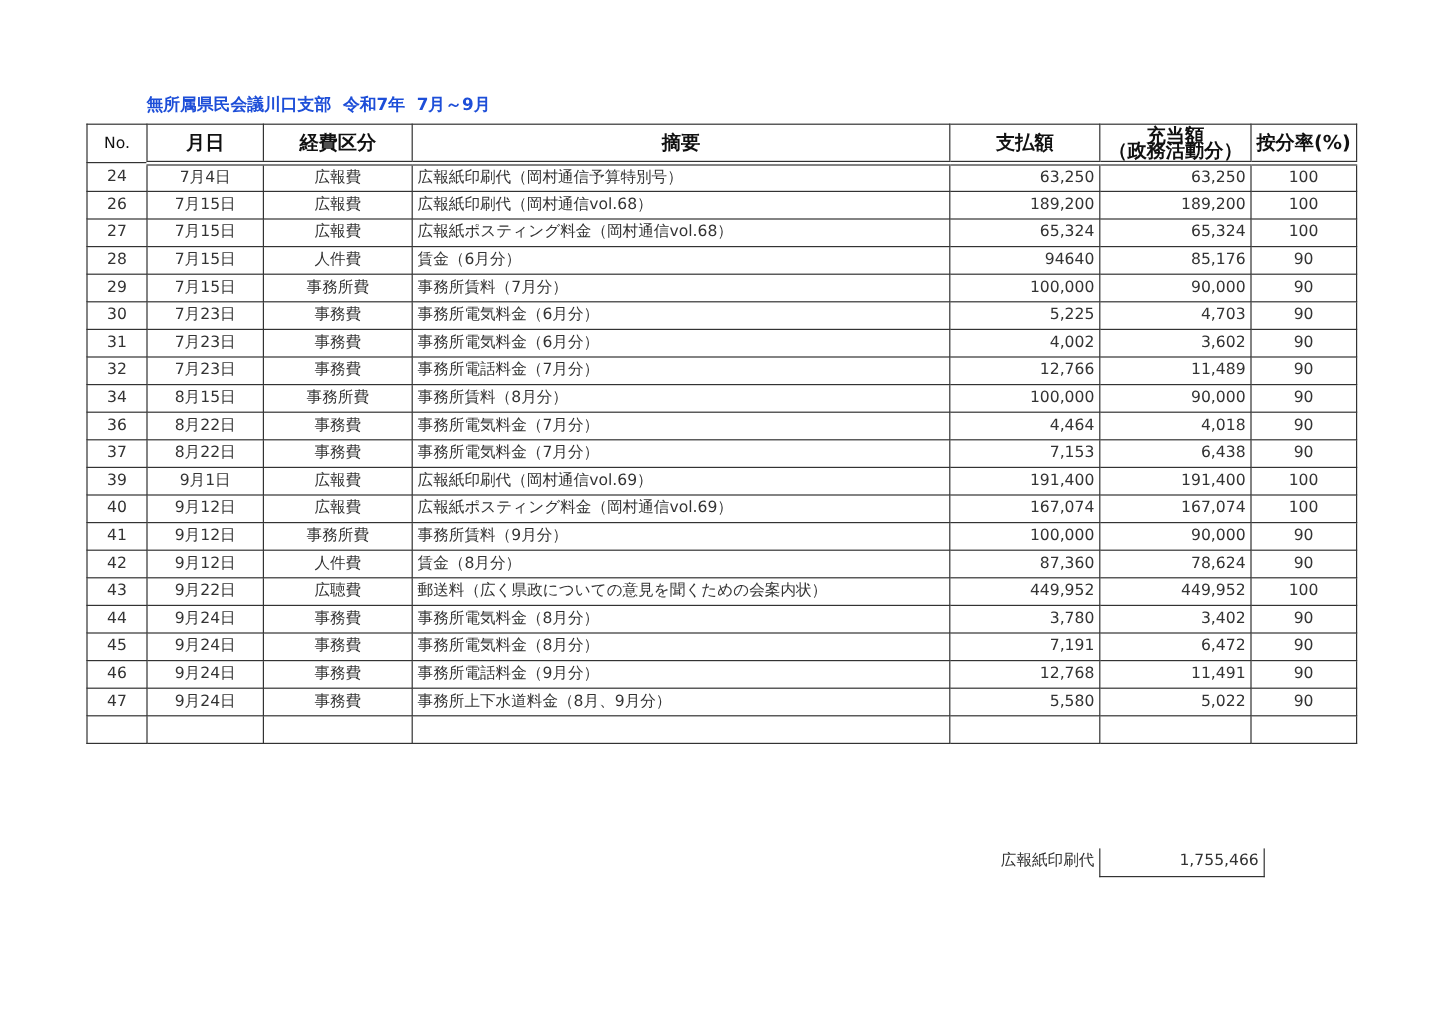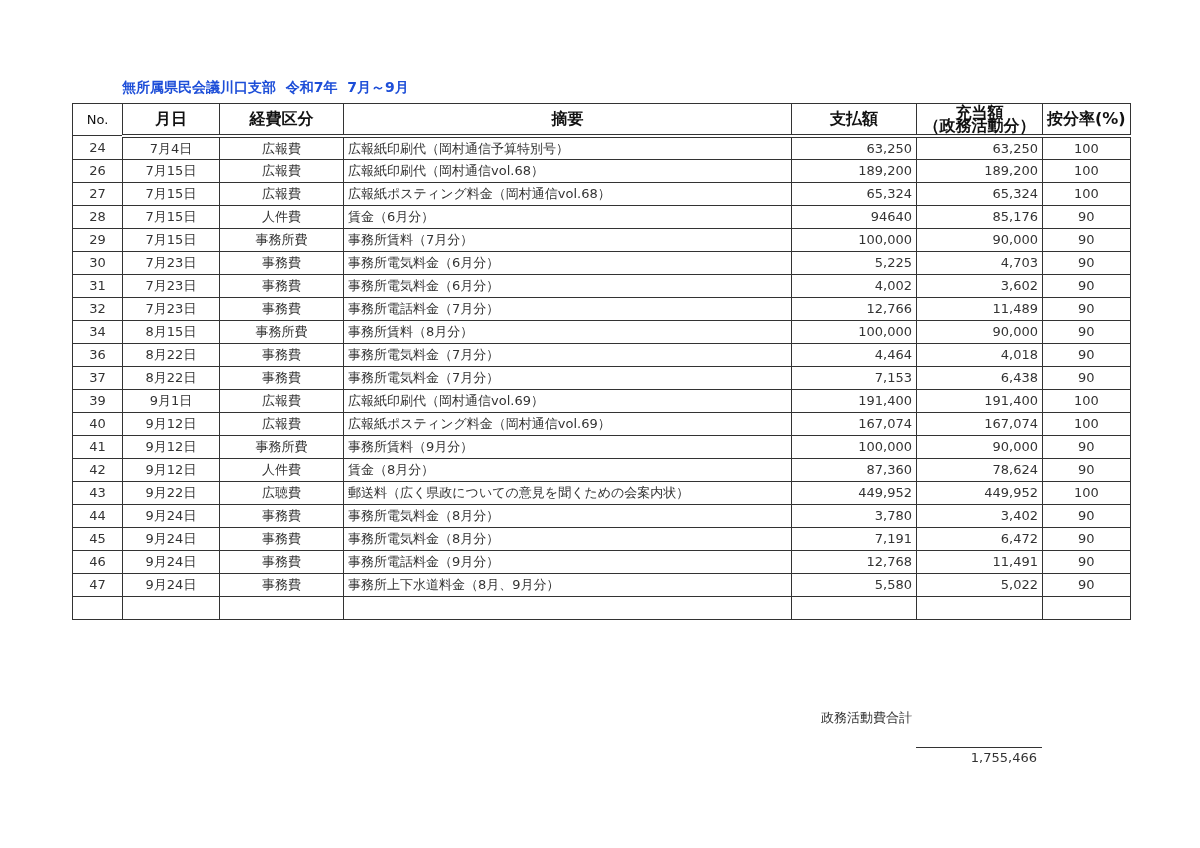--- a/index.html
+++ b/index.html
@@ -83,28 +83,27 @@
       color: #333;
     }
     .total-label {
       width: 125px;
       text-align: right;
       padding-right: 4px;
       box-sizing: border-box;
       line-height: 22px;
     }
     .total-value {
-      width: 126px;
+      width: 138px;
       border: 1.3px solid #333;
       border-top: none;
       text-align: right;
       padding-right: 4px;
       box-sizing: border-box;
       line-height: 22px;
-      margin-top: 40px;
     }
   </style>
 </head>
 <body>
 
 <div class="title">無所属県民会議川口支部  令和7年  7月～9月</div>
 
 <table class="ledger">
   <colgroup>
     <col class="c-no">
@@ -316,15 +315,15 @@
       <td></td>
       <td></td>
       <td></td>
       <td></td>
       <td></td>
     </tr>
   </tbody>
 </table>
 
 <div class="total-row">
-  <div class="total-label">政務活動費合計</div>
+  <div class="total-label">広報紙印刷代</div>
   <div class="total-value">1,755,466</div>
 </div>
 
 </body></html>

